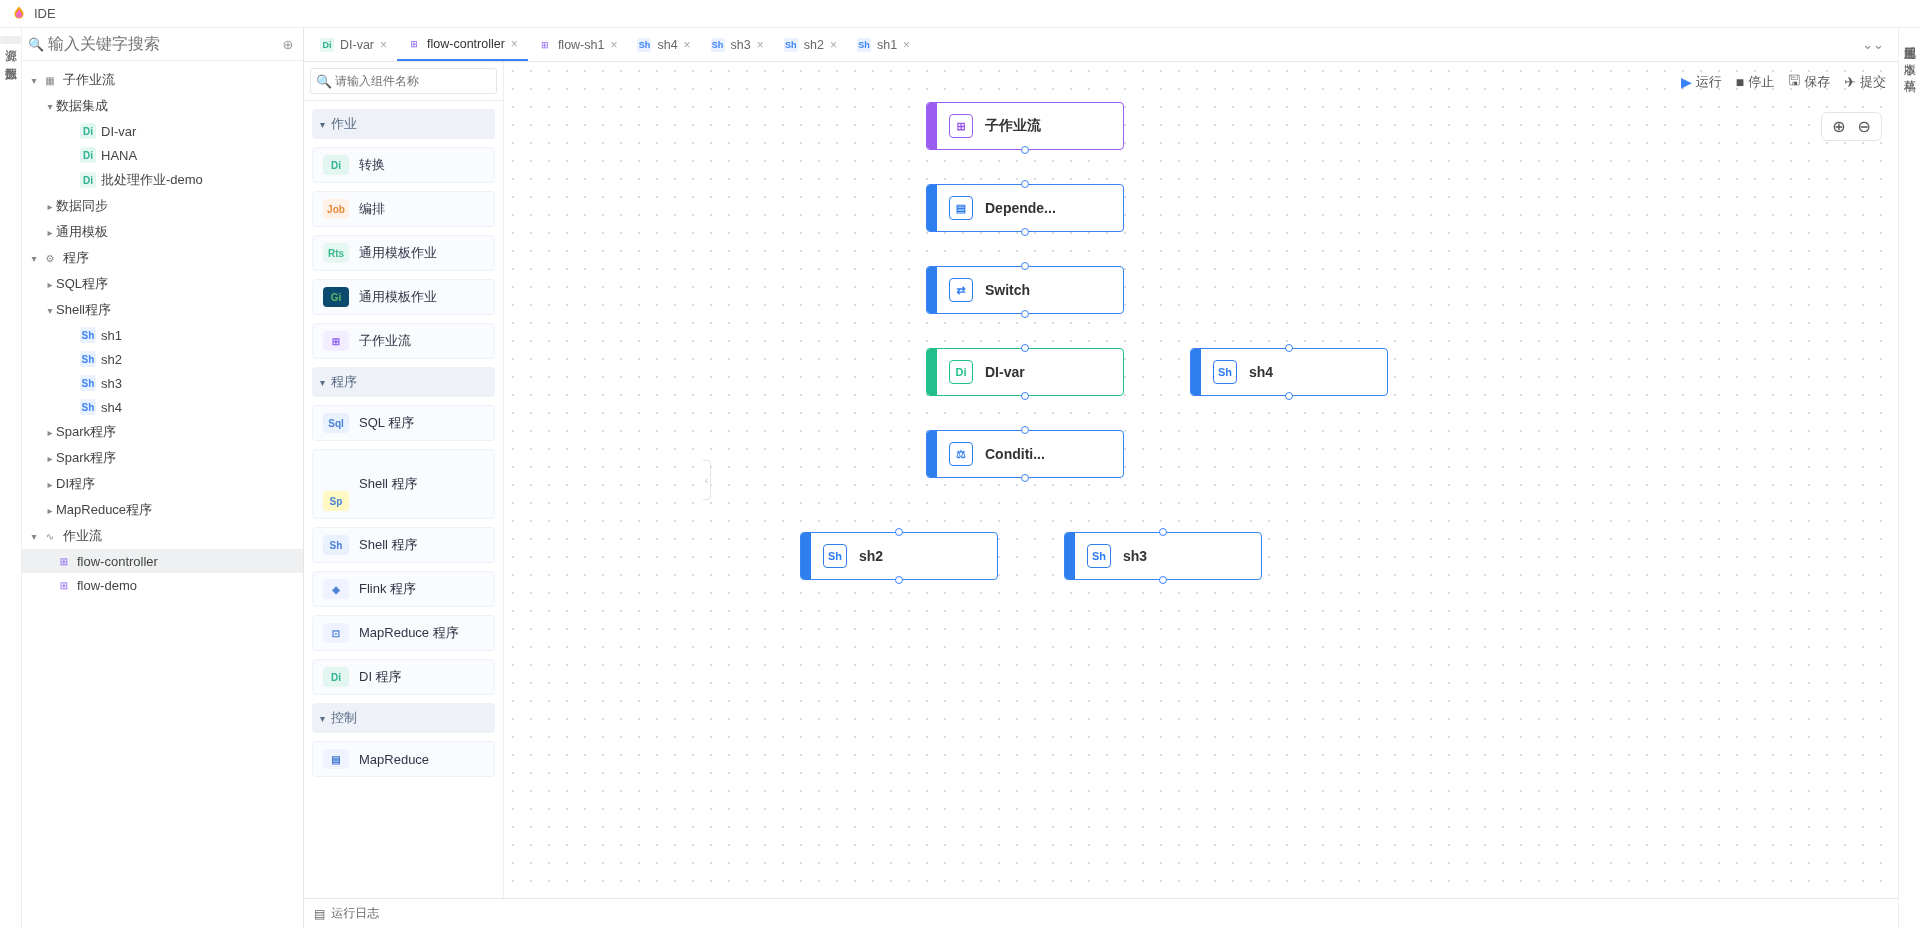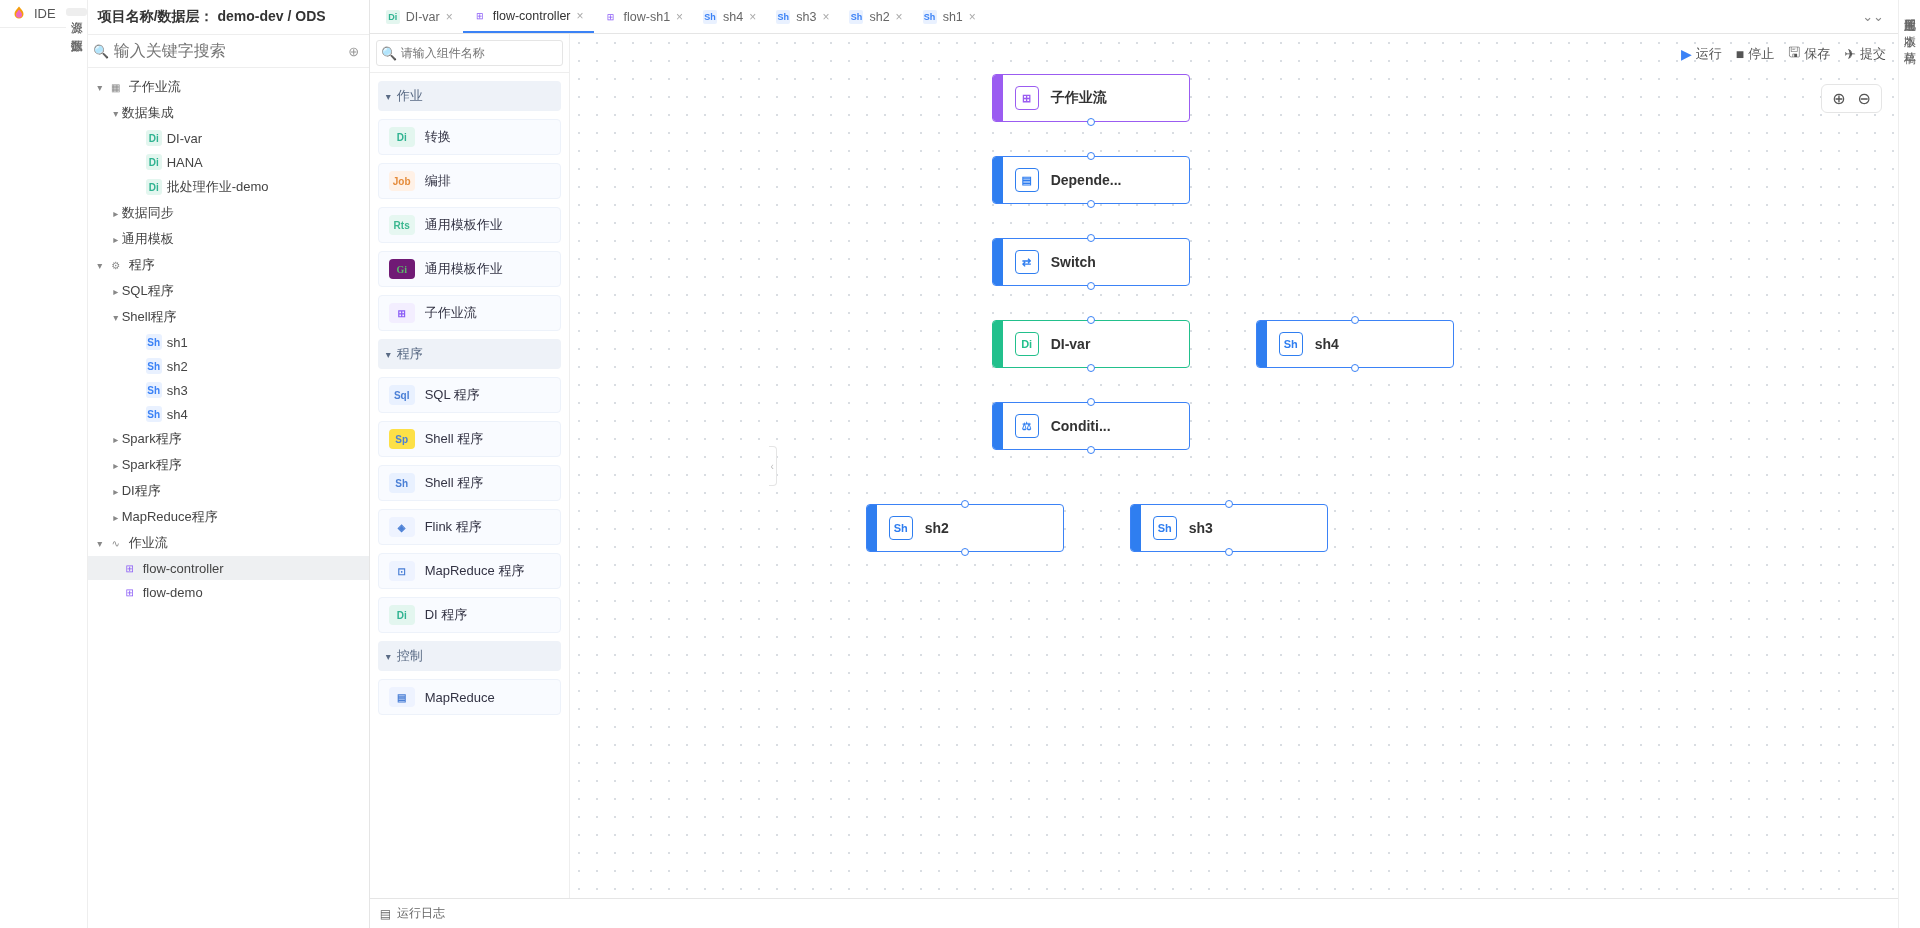--- a/index.html
+++ b/index.html
@@ -1,17 +1,17 @@
 <!DOCTYPE html>
 <html><head>
 <meta charset="utf-8">
 <style>
 * { box-sizing: border-box; margin: 0; padding: 0; }
 body { font-family: -apple-system, "Segoe UI", "PingFang SC", "Microsoft YaHei", sans-serif; font-size: 13px; color: #333; background: #fff; overflow: hidden; height: 100vh; }
-.app { display: flex; height: 100vh; }
+.app { display: flex; flex-direction: column; height: 100vh; }
 .titlebar { display: flex; align-items: center; padding: 4px 10px; height: 28px; border-bottom: 1px solid #eee; }
 .titlebar .logo { width: 18px; height: 18px; margin-right: 6px; }
 .titlebar .title { font-size: 13px; color: #555; }
 .body { flex: 1; display: flex; min-height: 0; }
 
 .left-rail { width: 22px; border-right: 1px solid #eee; display: flex; flex-direction: column; align-items: center; padding-top: 8px; gap: 14px; }
 .left-rail .rail-item { writing-mode: vertical-rl; font-size: 12px; color: #666; cursor: pointer; }
 .left-rail .rail-item.active { background: #eee; border-radius: 3px; padding: 4px 2px; }
 
 .sidebar { width: 282px; border-right: 1px solid #e5e5e5; display: flex; flex-direction: column; }
@@ -49,24 +49,24 @@
 .palette-search .wrap { position: relative; }
 .palette-search .psicon { position: absolute; left: 6px; top: 6px; color: #bbb; }
 .palette-body { flex: 1; overflow: auto; padding: 8px; }
 .p-section-h { display: flex; align-items: center; background: #eef2f8; border-radius: 4px; padding: 6px 8px; margin-bottom: 8px; font-size: 13px; color: #5a6b85; cursor: pointer; }
 .p-section-h .caret { margin-right: 6px; font-size: 10px; }
 .p-item { display: flex; align-items: center; background: #f9fbff; border: 1px solid #edf2fa; border-radius: 4px; padding: 7px 10px; margin-bottom: 8px; font-size: 13px; color: #334; cursor: grab; }
 .p-item .badge { width: 26px; height: 20px; border-radius: 4px; margin-right: 10px; display:flex; align-items:center; justify-content:center; font-size:10px; font-weight:600; }
 .b-di { background:#e3f6ef; color:#2fb391; }
 .b-job { background:#fff1e6; color:#e58b3a; }
 .b-rts { background:#e6f7f1; color:#3bb78f; }
-.b-gi { background:#701a75; color:#5bb86b;font-family:Liberation Serif, serif; }
+.b-gi { background:#0c4a6e; color:#5bb86b; }
 .b-sub { color:#8b5cf6; background:#f3eeff; }
 .b-sql { background:#e9f1ff; color:#4a7fd6; }
-.b-sp { background:#fde047; color:#4a7fd6; }
+.b-sp { background:#fef9c3; color:#4a7fd6;margin-top:34px; }
 .b-sh { background:#e9f1ff; color:#4a7fd6; }
 .b-fl { background:#eef3ff; color:#4a7fd6; }
 .b-mr { background:#eef3ff; color:#4a7fd6; }
 .b-dep { background:#eef3ff; color:#4a7fd6; }
 
 .canvas-wrap { flex: 1; position: relative; overflow: hidden; }
 .toolbar { position: absolute; top: 8px; right: 12px; display: flex; gap: 14px; z-index: 3; }
 .toolbar .tbtn { display: flex; align-items: center; gap: 4px; font-size: 13px; color: #555; cursor: pointer; }
 .toolbar .tbtn .ti { font-size: 14px; }
 .toolbar .run .ti { color: #3b82f6; }
@@ -109,21 +109,20 @@
       </svg>
     <span class="title">IDE</span>
   </div>
   <div class="body">
     <div class="left-rail">
       <div class="rail-item active">资源</div>
       <div class="rail-item">数据源</div>
     </div>
 
     <div class="sidebar">
-      <div class="sidebar-header">项目名称/数据层： demo-dev / ODS</div>
       <div class="sidebar-search">
         <span class="sicon">🔍</span>
         <input placeholder="输入关键字搜索" style="">
         <span class="add">⊕</span>
       </div>
       <div class="tree">
         <div class="tree-node" style="padding-left:6px">
             <span class="caret">▾</span>
             <span class="nicon box">▦</span>
             <span class="label">子作业流</span>

